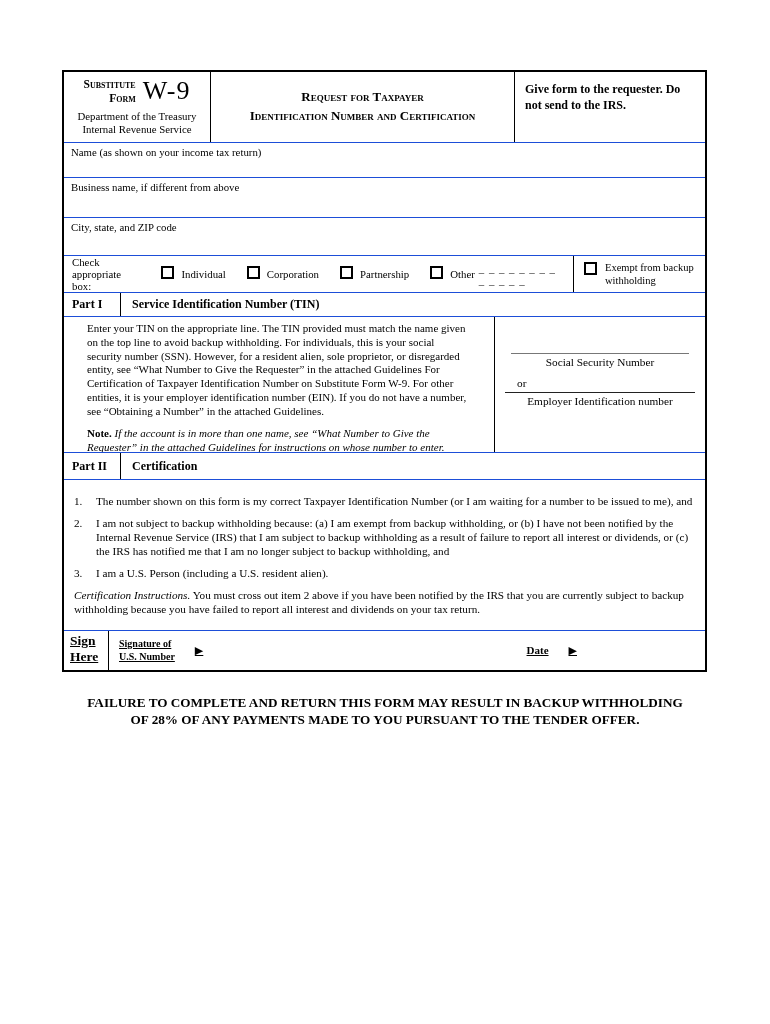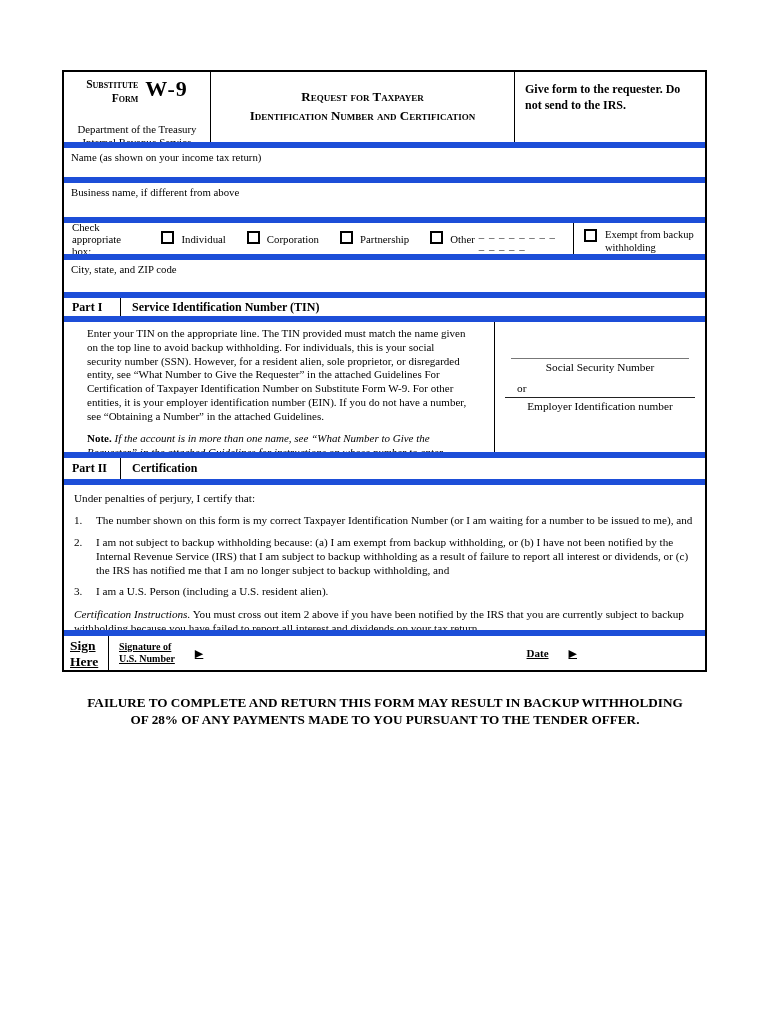--- a/index.html
+++ b/index.html
@@ -5,32 +5,32 @@
   html,body{margin:0;padding:0;}
   body{
     width:770px;height:1024px;background:#ffffff;position:relative;
     font-family:"Liberation Serif", serif;color:#000;
     -webkit-font-smoothing:antialiased;
   }
   .form{
     position:absolute;left:62px;top:70px;width:645px;
     border:2px solid #000;box-sizing:border-box;background:#fff;
   }
-  .row{display:flex;box-sizing:border-box;border-top:6px solid #1d4ed8;overflow:hidden;}
+  .row{display:flex;box-sizing:border-box;border-top:1px solid #1d4ed8;overflow:hidden;}
   .row.first{border-top:none;}
   .cell{box-sizing:border-box;}
   .vline{border-left:1px solid #000;}
 
   
   .hdr{height:70px;}
   .h-left{width:146px;padding:6px 4px 0;}
   .subwrap{display:flex;justify-content:center;align-items:flex-start;gap:7px;}
   .subst{font-variant:small-caps;font-weight:bold;font-size:11.5px;line-height:1.2;text-align:right;}
-  .w9{font-weight:bold;font-size:22px;line-height:0.9;letter-spacing:1px;margin-top:1px;}
-  .dept{text-align:center;font-size:10.8px;line-height:1.2;margin-top:17px;}
+  .w9{font-weight:normal;font-size:26px;line-height:0.9;letter-spacing:1px;margin-top:1px;}
+  .dept{text-align:center;font-size:10.8px;line-height:1.2;margin-top:4px;}
   .h-mid{width:304px;display:flex;flex-direction:column;justify-content:center;align-items:center;}
   .h-title{font-variant:small-caps;font-weight:bold;font-size:13px;line-height:1.45;}
   .h-right{flex:1;padding:9px 8px 0 10px;font-weight:bold;font-size:12px;line-height:1.35;}
 
   
   .frow{flex-direction:column;padding:3px 7px;font-size:10.8px;}
   .r-name{height:35px;}
   .r-biz{height:40px;}
   .r-city{height:38px;}
 
@@ -111,20 +111,24 @@
   </div>
 
   <div class="row frow r-name">
     <span>Name (as shown on your income tax return)</span>
   </div>
 
   <div class="row frow r-biz">
     <span>Business name, if different from above</span>
   </div>
 
+  <div class="row frow r-city">
+    <span>City, state, and ZIP code</span>
+  </div>
+
   <div class="row r-check">
     <div class="cell cb-left">
       <span>Check appropriate box:</span>
       <span class="opt">
         <span class="box"></span>
         <span>Individual</span>
       </span>
       <span class="opt">
         <span class="box"></span>
         <span>Corporation</span>
@@ -136,24 +140,20 @@
       <span class="opt">
         <span class="box"></span>
         <span>Other</span>
       </span>
       <span class="other-line">_ _ _ _ _ _ _ _ _ _ _ _ _</span>
     </div>
     <div class="cell vline cb-right">
       <span class="box"></span>
       <span>Exempt from backup withholding</span>
     </div>
-  </div>
-
-  <div class="row frow r-city">
-    <span>City, state, and ZIP code</span>
   </div>
 
   <div class="row phead">
     <div class="cell p-label">Part I</div>
     <div class="cell vline p-title">Service Identification Number (TIN)</div>
   </div>
 
   <div class="row p1body">
     <div class="cell p1-text">
       <div>Enter your TIN on the appropriate line.  The TIN provided must match the name given on the top line to avoid backup withholding.  For individuals, this is your social security number (SSN).  However, for a resident alien, sole proprietor, or disregarded entity, see “What Number to Give the Requester” in the attached Guidelines For Certification of Taxpayer Identification Number on Substitute Form W-9.  For other entities, it is your employer identification number (EIN).  If you do not have a number, see “Obtaining a Number” in the attached Guidelines.</div>
@@ -174,21 +174,20 @@
       </div>
     </div>
   </div>
 
   <div class="row phead phead2">
     <div class="cell p-label">Part II</div>
     <div class="cell vline p-title">Certification</div>
   </div>
 
   <div class="row certbody">
-    <div>Under penalties of perjury, I certify that:</div>
     <div class="citem">
       <div class="cnum">1.</div>
       <div class="ctext">The number shown on this form is my correct Taxpayer Identification Number (or I am waiting for a number to be issued to me), and</div>
     </div>
     <div class="citem">
       <div class="cnum">2.</div>
       <div class="ctext">I am not subject to backup withholding because: (a) I am exempt from backup withholding, or (b) I have not been notified by the Internal Revenue Service (IRS) that I am subject to backup withholding as a result of failure to report all interest or dividends, or (c) the IRS has notified me that I am no longer subject to backup withholding, and</div>
     </div>
     <div class="citem">
       <div class="cnum">3.</div>

